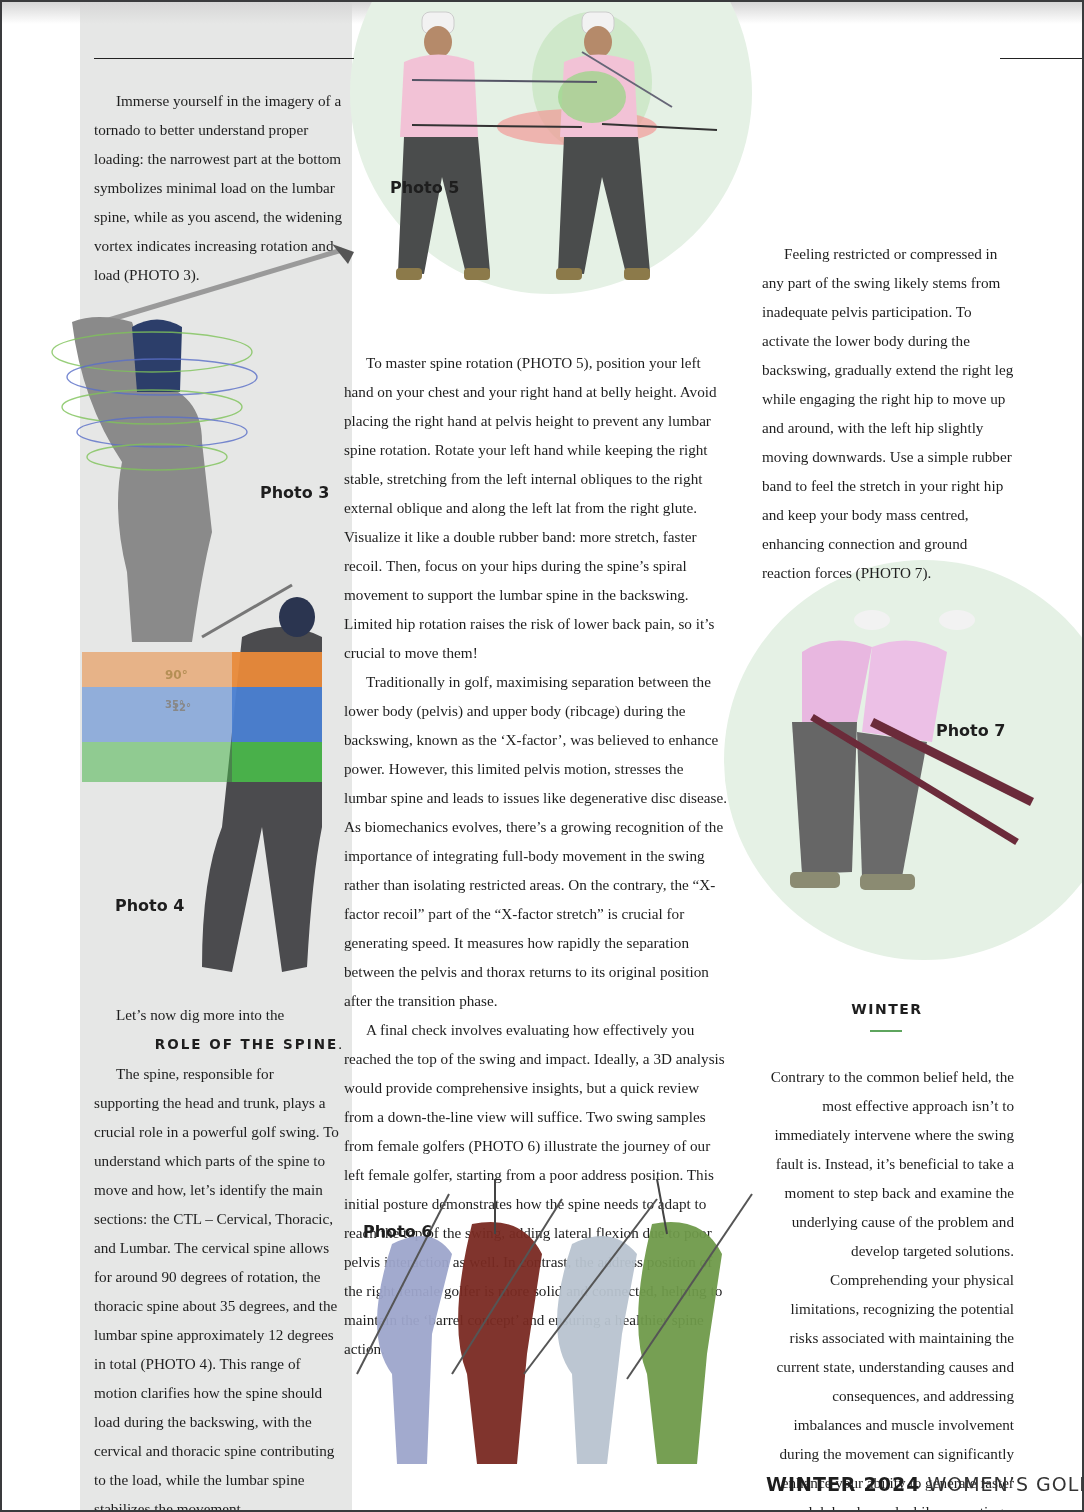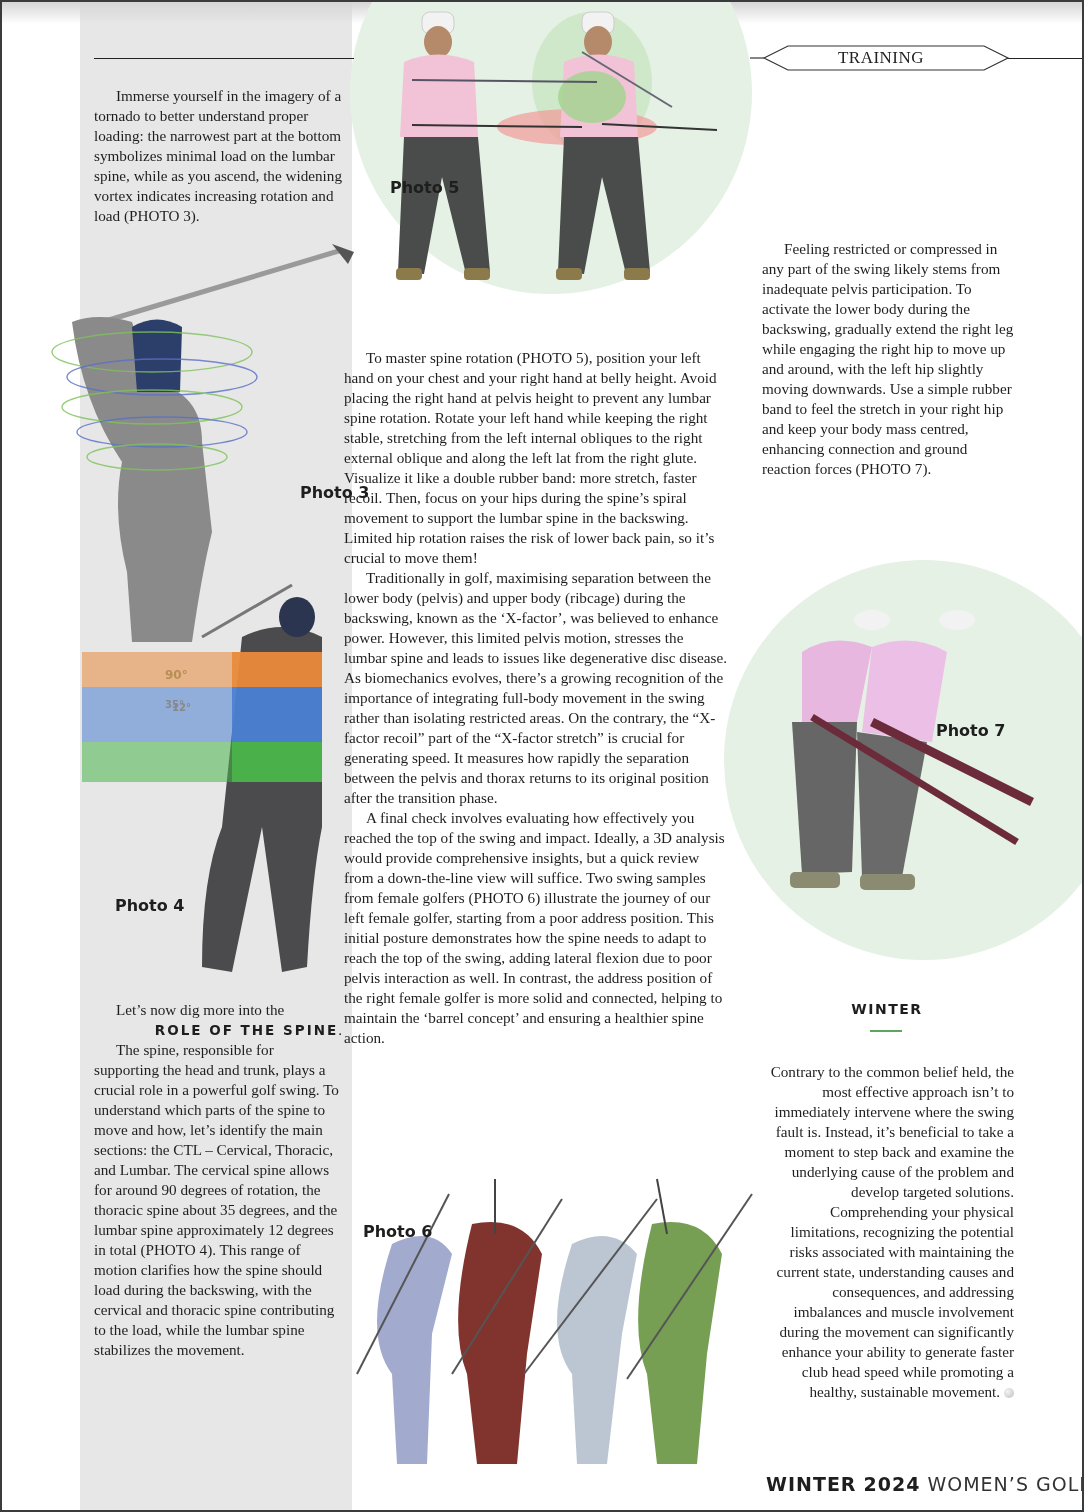--- a/index.html
+++ b/index.html
@@ -2,21 +2,21 @@
 <html><head>
 <meta charset="utf-8">
 <style>
   html,body{margin:0;padding:0;}
   body{width:1084px;height:1512px;position:relative;overflow:hidden;background:#3a3b3d;font-family:"Liberation Serif","DejaVu Serif",serif;color:#1e1e1e;}
   .page{position:absolute;left:2px;top:2px;width:1080px;height:1508px;background:#ffffff;overflow:hidden;}
   .sidebar-bg{position:absolute;left:78px;top:0;width:272px;height:1508px;background:#e6e7e6;}
   .top-shadow{position:absolute;left:0;top:0;width:100%;height:22px;background:linear-gradient(#d6d6d6,rgba(255,255,255,0));}
   .rule{position:absolute;height:1px;background:#222;}
   .circle{position:absolute;border-radius:50%;background:#e5f1e5;}
-  .col{position:absolute;font-size:15.2px;line-height:20px;}
+  .col{position:absolute;font-size:15.2px;line-height:29px;}
   .col p{margin:0;text-indent:22px;}
   .col p.noind{text-indent:0;text-align:right;}
   .kicker{font-family:"DejaVu Sans","Liberation Sans",sans-serif;font-weight:bold;letter-spacing:2px;font-size:13.5px;}
   .caption{position:absolute;font-family:"DejaVu Sans","Liberation Sans",sans-serif;font-weight:bold;font-size:16px;color:#1e1e1e;}
   .section-tag{position:absolute;left:748px;top:42px;width:262px;height:28px;}
   .section-tag svg{position:absolute;left:0;top:0;}
   .section-tag span{position:absolute;left:0;top:4px;width:262px;text-align:center;font-size:17px;letter-spacing:0.5px;color:#222;}
   .summary-title{position:absolute;left:760px;top:999px;width:250px;text-align:center;font-family:"DejaVu Sans","Liberation Sans",sans-serif;font-weight:bold;font-size:14px;letter-spacing:1.5px;}
   .summary-bar{position:absolute;left:868px;top:1028px;width:32px;height:2px;background:#5ea55e;}
   .footer{position:absolute;left:764px;top:1471px;font-family:"DejaVu Sans","Liberation Sans",sans-serif;font-size:19px;letter-spacing:1px;white-space:nowrap;}
@@ -32,27 +32,20 @@
   <div class="sidebar-bg"></div>
   <div class="top-shadow"></div>
 
   <div class="circle" style="left:348px;top:-110px;width:402px;height:402px;"></div>
 
   <div class="circle" style="left:722px;top:558px;width:400px;height:400px;"></div>
 
   <div class="rule" style="left:92px;top:56px;width:260px;"></div>
   <div class="rule" style="left:998px;top:56px;width:82px;"></div>
 
-  <div class="section-tag">
-    <svg width="262" height="28">
-      <polygon points="14,14 38,2 234,2 258,14 234,26 38,26" fill="#fff" stroke="#333" stroke-width="1.2"></polygon>
-      <line x1="0" y1="14" x2="14" y2="14" stroke="#333" stroke-width="1.2"></line>
-    </svg>
-    <span>TRAINING</span>
-  </div>
 
   <svg class="photo" style="left:380px;top:0px;" width="360" height="300">
     <ellipse cx="210" cy="80" rx="60" ry="70" fill="#bfe3b8" opacity="0.6"></ellipse>
     <ellipse cx="195" cy="125" rx="80" ry="18" fill="#f29a98" opacity="0.7"></ellipse>
 
     <rect x="40" y="10" width="32" height="22" rx="8" fill="#f2f2f2" stroke="#ccc"></rect>
     <ellipse cx="56" cy="40" rx="14" ry="16" fill="#b58a6a"></ellipse>
     <path d="M22 60 Q56 45 92 60 L96 135 L18 135 Z" fill="#f2c2d6"></path>
     <path d="M22 135 L96 135 L108 270 L84 272 L60 175 L42 272 L16 270 Z" fill="#4a4c4c"></path>
     <rect x="14" y="266" width="26" height="12" rx="4" fill="#8c7a4a"></rect>
@@ -83,21 +76,21 @@
     <path d="M70 80 Q95 70 130 80 L150 140 Q200 150 200 200 L210 290 Q200 330 190 400 L130 400 L125 330 Q110 270 120 220 Q80 160 70 80 Z" fill="#8a8a8a"></path>
     <path d="M130 85 Q155 70 180 85 L178 150 L135 150 Z" fill="#2c3e6a"></path>
     <g fill="none" stroke-width="1.4" opacity="0.8">
       <ellipse cx="150" cy="110" rx="100" ry="20" stroke="#7fc35a"></ellipse>
       <ellipse cx="160" cy="135" rx="95" ry="18" stroke="#5a6fc8"></ellipse>
       <ellipse cx="150" cy="165" rx="90" ry="17" stroke="#7fc35a"></ellipse>
       <ellipse cx="160" cy="190" rx="85" ry="15" stroke="#5a6fc8"></ellipse>
       <ellipse cx="155" cy="215" rx="70" ry="13" stroke="#7fc35a"></ellipse>
     </g>
   </svg>
-  <div class="caption" style="left:258px;top:481px;margin-left:40px;">Photo 3</div>
+  <div class="caption" style="left:258px;top:481px;">Photo 3</div>
 
   <svg class="photo" style="left:80px;top:575px;" width="270" height="410">
     <line x1="120" y1="60" x2="210" y2="8" stroke="#777" stroke-width="3"></line>
     <path d="M160 60 Q200 40 240 60 L240 250 Q230 300 225 390 L200 395 L180 250 L150 395 L120 390 Q120 300 140 250 Z" fill="#4b4b4e"></path>
     <ellipse cx="215" cy="40" rx="18" ry="20" fill="#2b3550"></ellipse>
     <rect x="0" y="75" width="240" height="35" fill="#e8893a" opacity="0.55"></rect>
     <rect x="0" y="110" width="240" height="55" fill="#4a7fd0" opacity="0.55"></rect>
     <rect x="0" y="165" width="240" height="40" fill="#49b54a" opacity="0.55"></rect>
     <rect x="150" y="75" width="90" height="35" fill="#e8893a" opacity="0.9"></rect>
     <rect x="150" y="110" width="90" height="55" fill="#4a7fd0" opacity="0.9"></rect>

